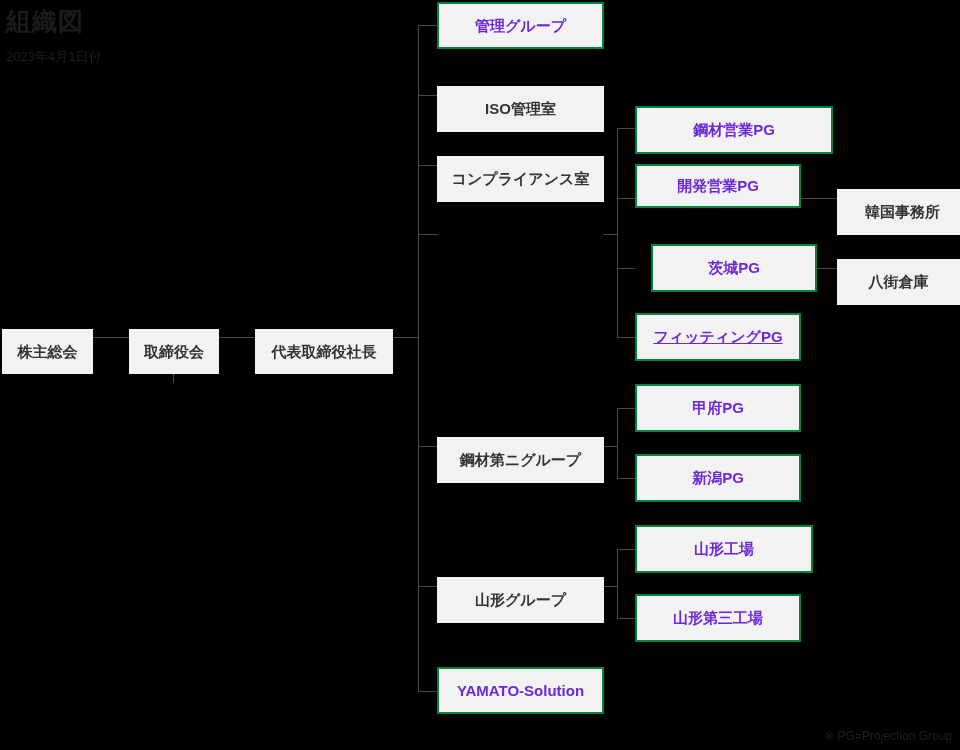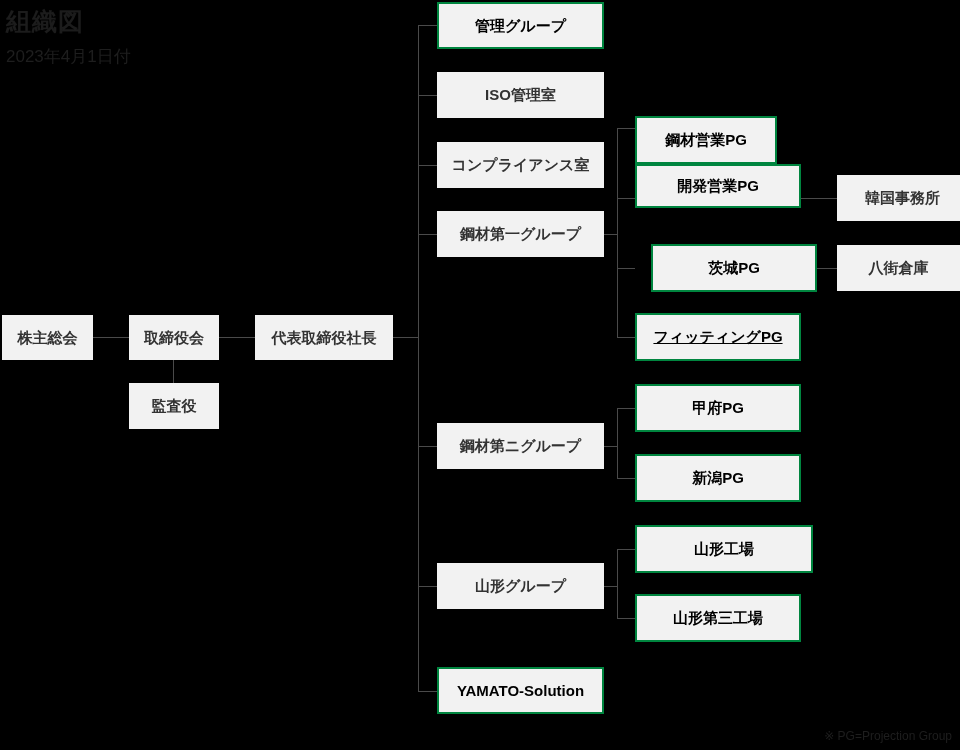--- a/index.html
+++ b/index.html
@@ -12,43 +12,43 @@
   #chart{position:relative;width:960px;height:750px;}
 
   
   .title{
     position:absolute;left:6px;top:6px;
     font-size:25px;font-weight:bold;color:#1c1c1c;
     letter-spacing:1px;line-height:30px;
   }
   .subtitle{
     position:absolute;left:6px;top:48px;
-    font-size:17px;color:#1e1e1e;line-height:18px;
+    font-size:13px;color:#1e1e1e;line-height:18px;
   }
   .footnote{
     position:absolute;right:8px;top:728px;
     font-size:12px;color:#1e1e1e;line-height:16px;
     white-space:nowrap;
   }
 
   
   .box{
     position:absolute;
     box-sizing:border-box;
     background:#f2f2f2;
     display:flex;align-items:center;justify-content:center;
     font-size:15px;font-weight:bold;color:#333333;
     text-align:center;
     line-height:1.2;
   }
   .box.green{
     border:2px solid #00853f;
-    color:#000000;
+    color:#6d28d9;
   }
-  .box.plain{border:0;}
+  .box.plain{border:0;margin-top:14px;}
 
   
   .ln{position:absolute;background:#4a4a4a;}
   .ln.h{height:1px;}
   .ln.v{width:1px;}
 </style>
 </head>
 <body>
 
 <div id="chart">
@@ -96,57 +96,51 @@
   <div class="ln h" style="left:801px;top:268px;width:36px;"></div>
 
   <div class="box plain" style="left:2px;top:315px;width:91px;height:45px;">
     <span>株主総会</span>
   </div>
 
   <div class="box plain" style="left:129px;top:315px;width:90px;height:45px;">
     <span>取締役会</span>
   </div>
 
-  <div class="box plain" style="left:129px;top:383px;width:90px;height:46px;">
-    <span>監査役</span>
-  </div>
 
   <div class="box plain" style="left:255px;top:315px;width:138px;height:45px;">
     <span>代表取締役社長</span>
   </div>
 
   <div class="box green" style="left:437px;top:2px;width:167px;height:47px;">
     <span>管理グループ</span>
   </div>
 
   <div class="box plain" style="left:437px;top:72px;width:167px;height:46px;">
     <span>ISO管理室</span>
   </div>
 
   <div class="box plain" style="left:437px;top:142px;width:167px;height:46px;">
     <span>コンプライアンス室</span>
   </div>
 
-  <div class="box plain" style="left:437px;top:211px;width:167px;height:46px;">
-    <span>鋼材第一グループ</span>
-  </div>
 
   <div class="box plain" style="left:437px;top:423px;width:167px;height:46px;">
     <span>鋼材第ニグループ</span>
   </div>
 
   <div class="box plain" style="left:437px;top:563px;width:167px;height:46px;">
     <span>山形グループ</span>
   </div>
 
   <div class="box green" style="left:437px;top:667px;width:167px;height:47px;">
     <span>YAMATO-Solution</span>
   </div>
 
-  <div class="box green" style="left:635px;top:116px;width:142px;height:48px;">
+  <div class="box green" style="left:635px;top:106px;width:198px;height:48px;">
     <span>鋼材営業PG</span>
   </div>
 
   <div class="box green" style="left:635px;top:164px;width:166px;height:44px;">
     <span>開発営業PG</span>
   </div>
 
   <div class="box green" style="left:635px;top:244px;width:166px;height:48px;margin-left:16px;">
     <span>茨城PG</span>
   </div>

